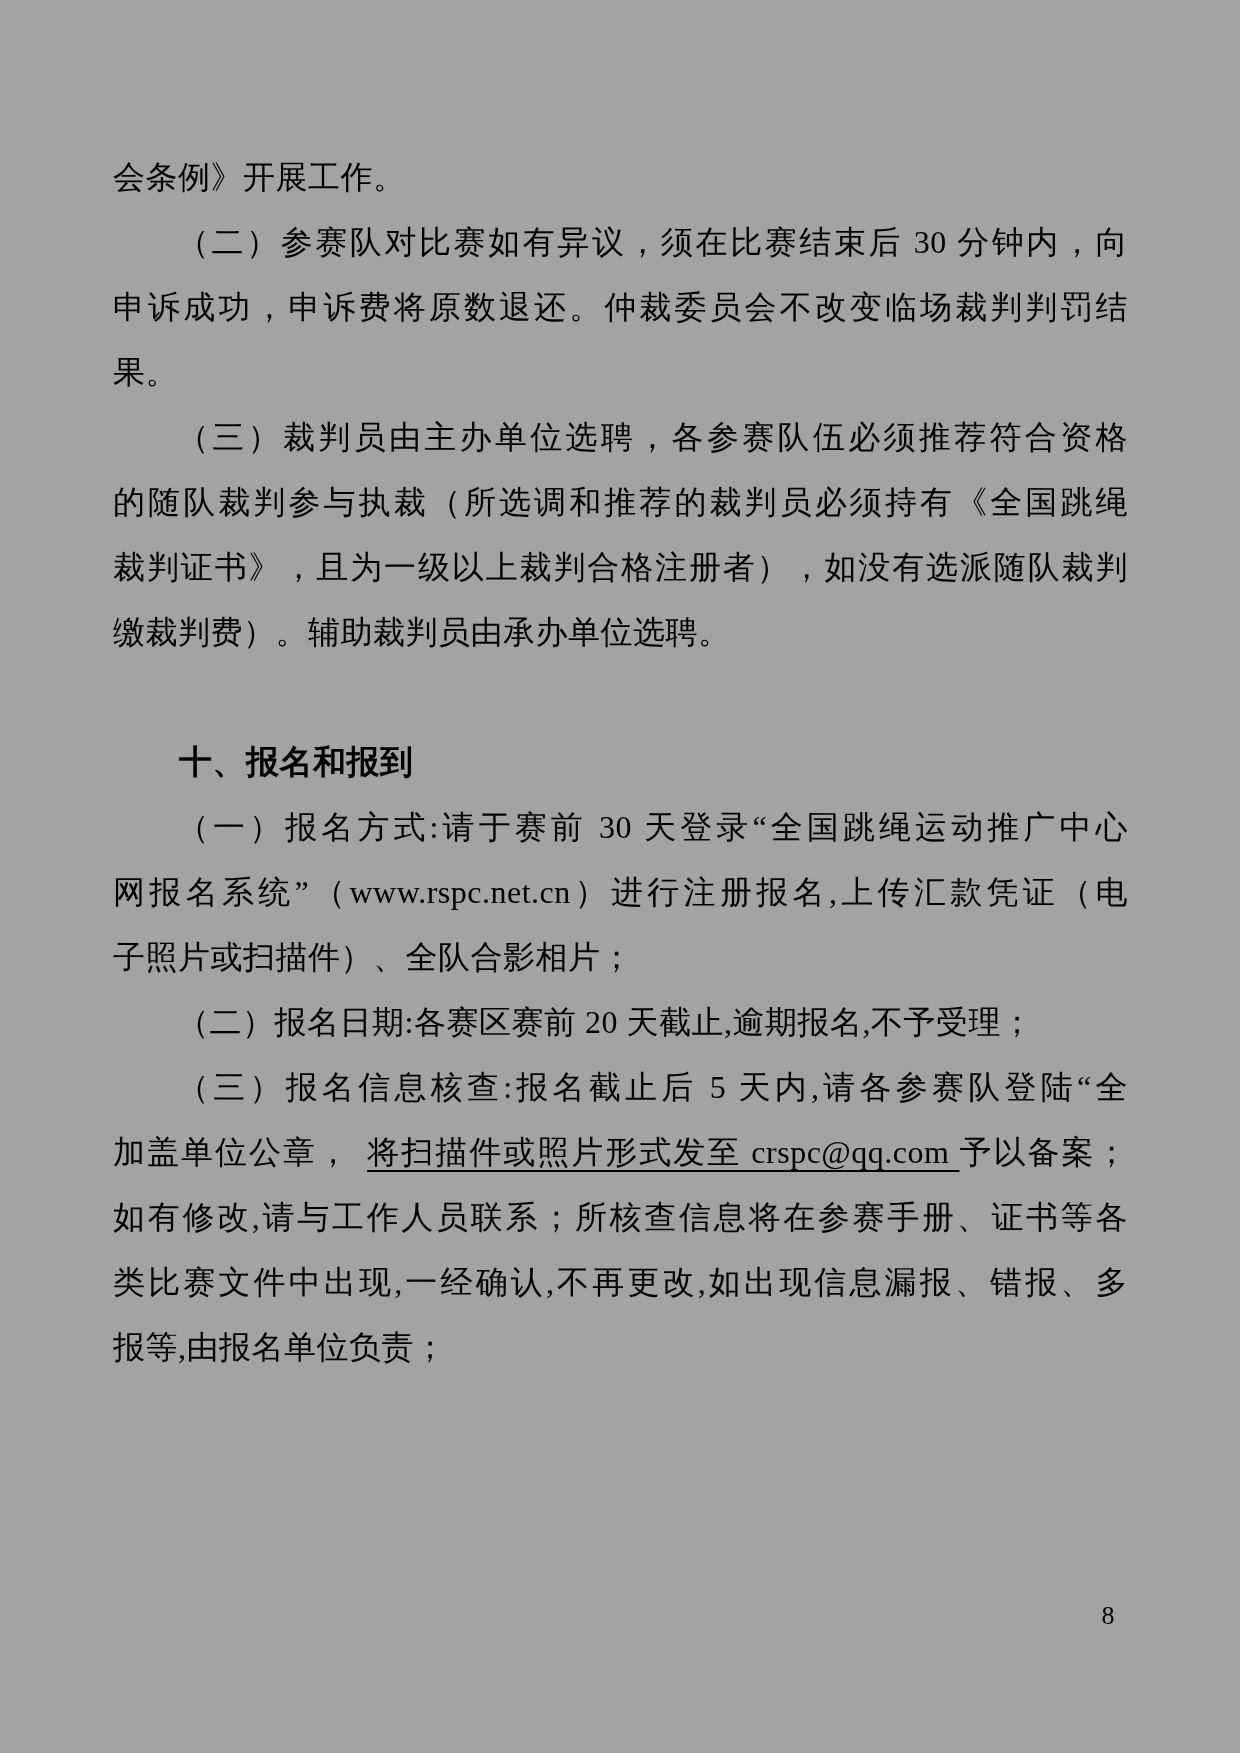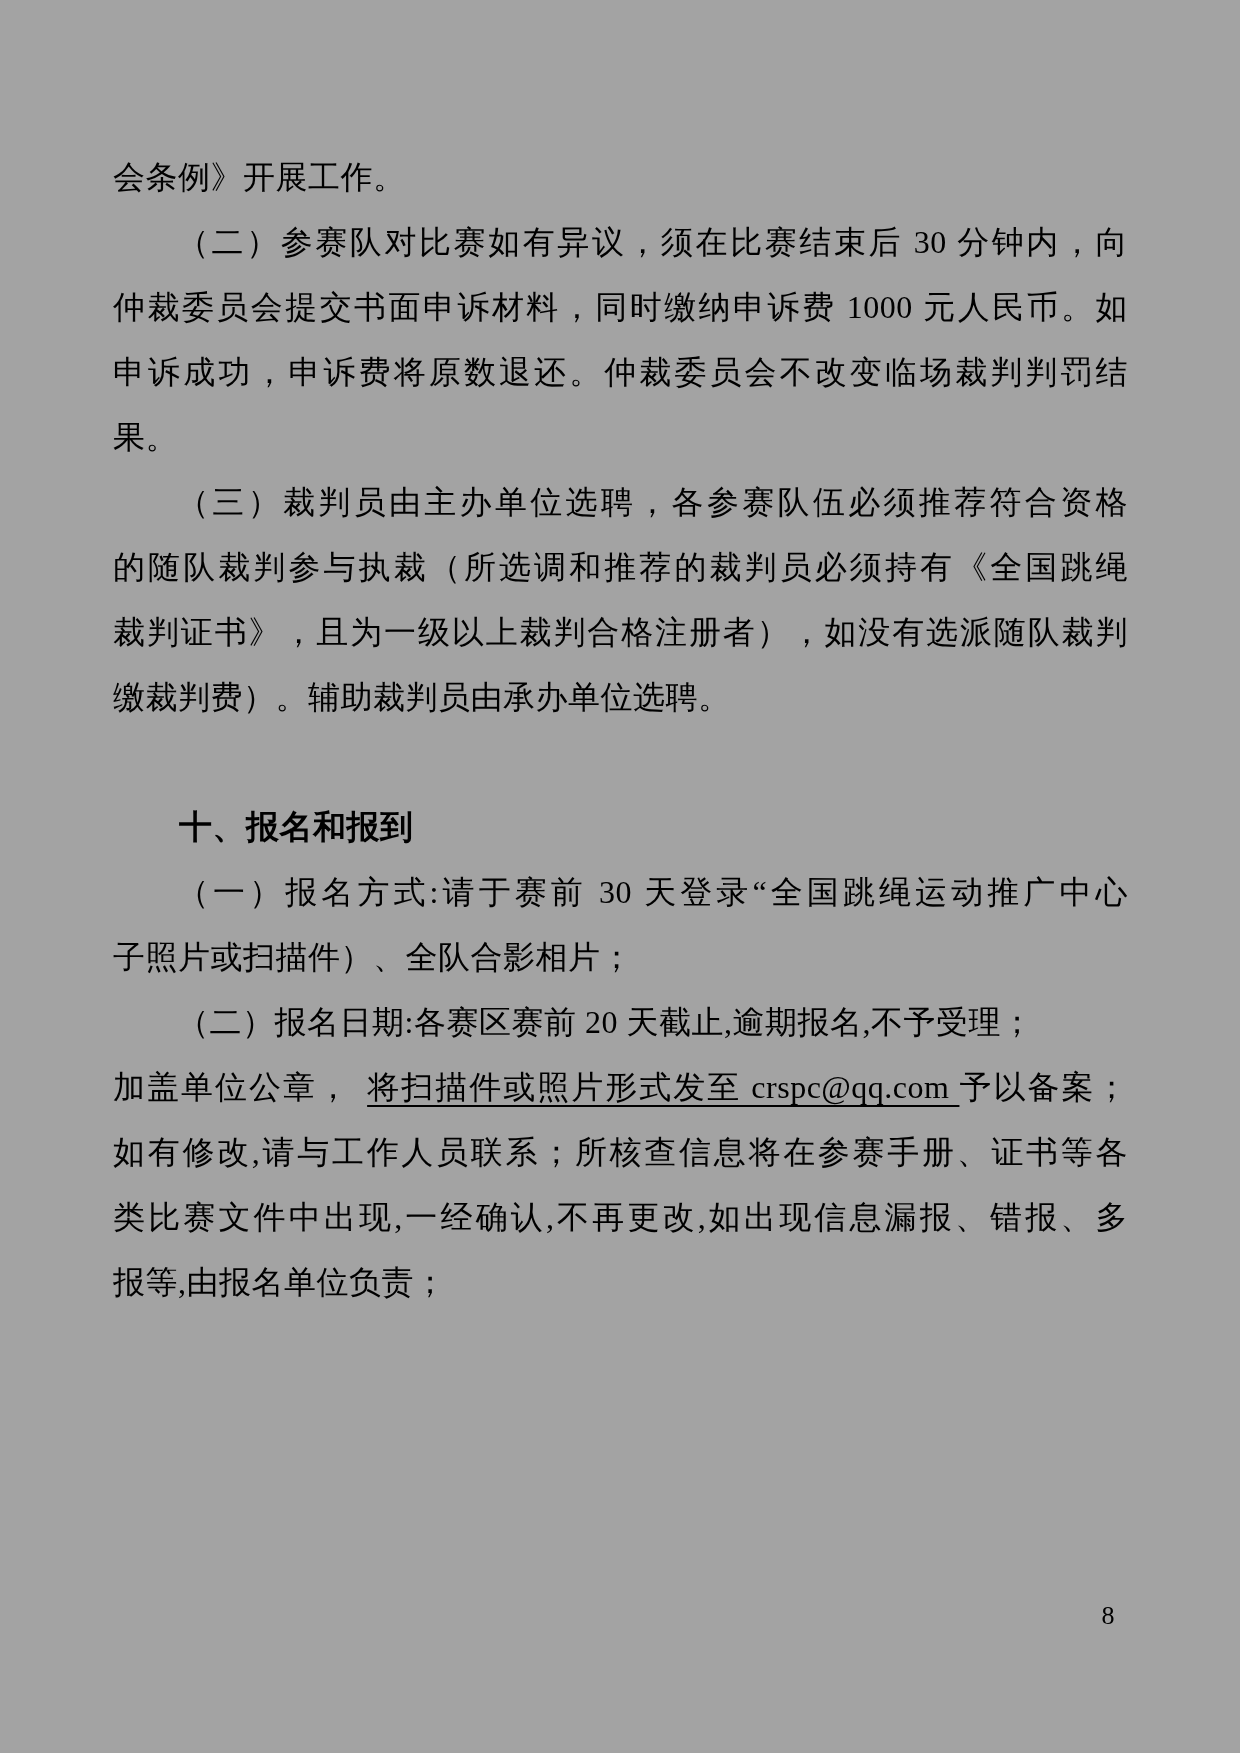--- a/index.html
+++ b/index.html
@@ -62,32 +62,33 @@
   }
 </style>
 </head>
 <body>
 
 <div class="page">
   <div class="content">
 
     <div class="ln">会条例》开展工作。</div>
     <div class="ln indent stretch">（二）参赛队对比赛如有异议，须在比赛结束后 30 分钟内，向</div>
-    <div class="ln stretch">仲裁委员会提交书面申诉材料，同时缴纳申诉费 1000 元人民币。如</div>
     <div class="ln stretch">申诉成功，申诉费将原数退还。仲裁委员会不改变临场裁判判罚结</div>
     <div class="ln">果。</div>
     <div class="ln indent stretch">（三）裁判员由主办单位选聘，各参赛队伍必须推荐符合资格</div>
     <div class="ln stretch">的随队裁判参与执裁（所选调和推荐的裁判员必须持有《全国跳绳</div>
     <div class="ln stretch">裁判证书》，且为一级以上裁判合格注册者），如没有选派随队裁判</div>
     <div class="ln">缴裁判费）。辅助裁判员由承办单位选聘。</div>
     <div class="ln blank"></div>
     <div class="ln indent heading">十、报名和报到</div>
     <div class="ln indent stretch">（一）报名方式:请于赛前 30 天登录“全国跳绳运动推广中心</div>
+    <div class="ln stretch">网报名系统”（www.rspc.net.cn）进行注册报名,上传汇款凭证（电</div>
     <div class="ln">子照片或扫描件）、全队合影相片；</div>
     <div class="ln indent">（二）报名日期:各赛区赛前 20 天截止,逾期报名,不予受理；</div>
+    <div class="ln indent stretch">（三）报名信息核查:报名截止后 5 天内,请各参赛队登陆“全</div>
     <div class="ln stretch"><span>加盖单位公章，</span><span class="u">将扫描件或照片形式发至 crspc@qq.com </span><span>予以备案；</span></div>
     <div class="ln stretch">如有修改,请与工作人员联系；所核查信息将在参赛手册、证书等各</div>
     <div class="ln stretch">类比赛文件中出现,一经确认,不再更改,如出现信息漏报、错报、多</div>
     <div class="ln">报等,由报名单位负责；</div>
 
   </div>
 
   <div class="pageno">8</div>
 </div>
 

